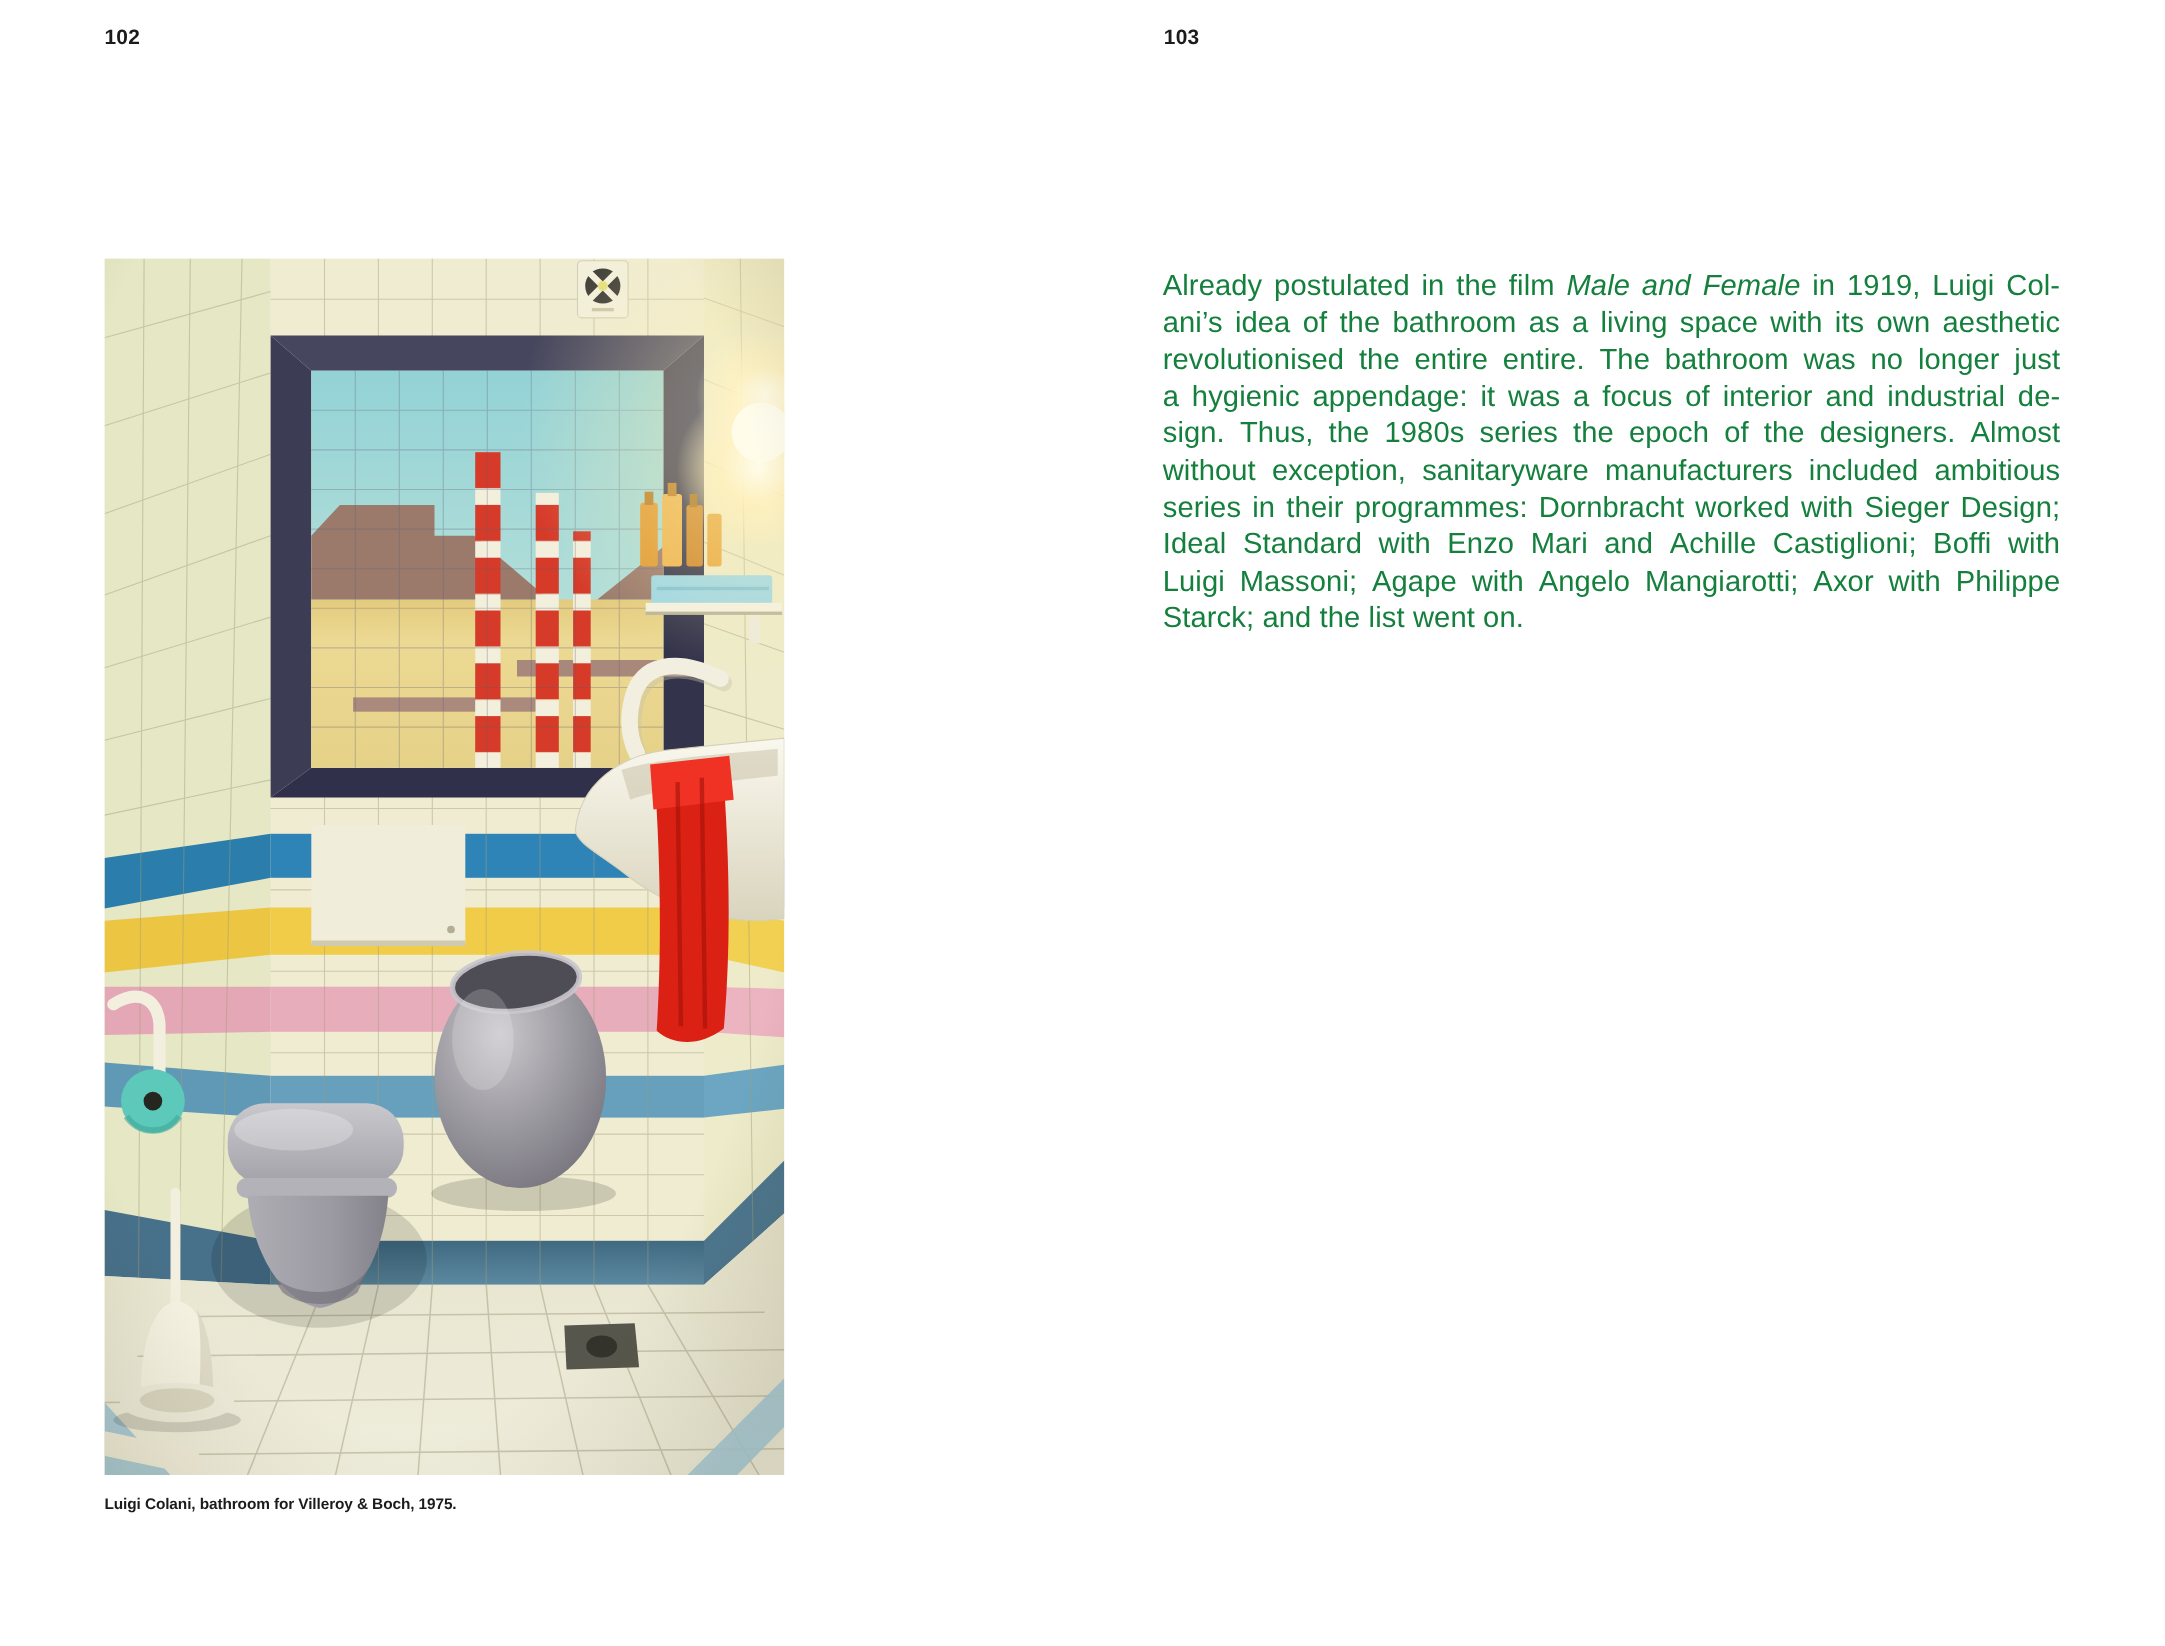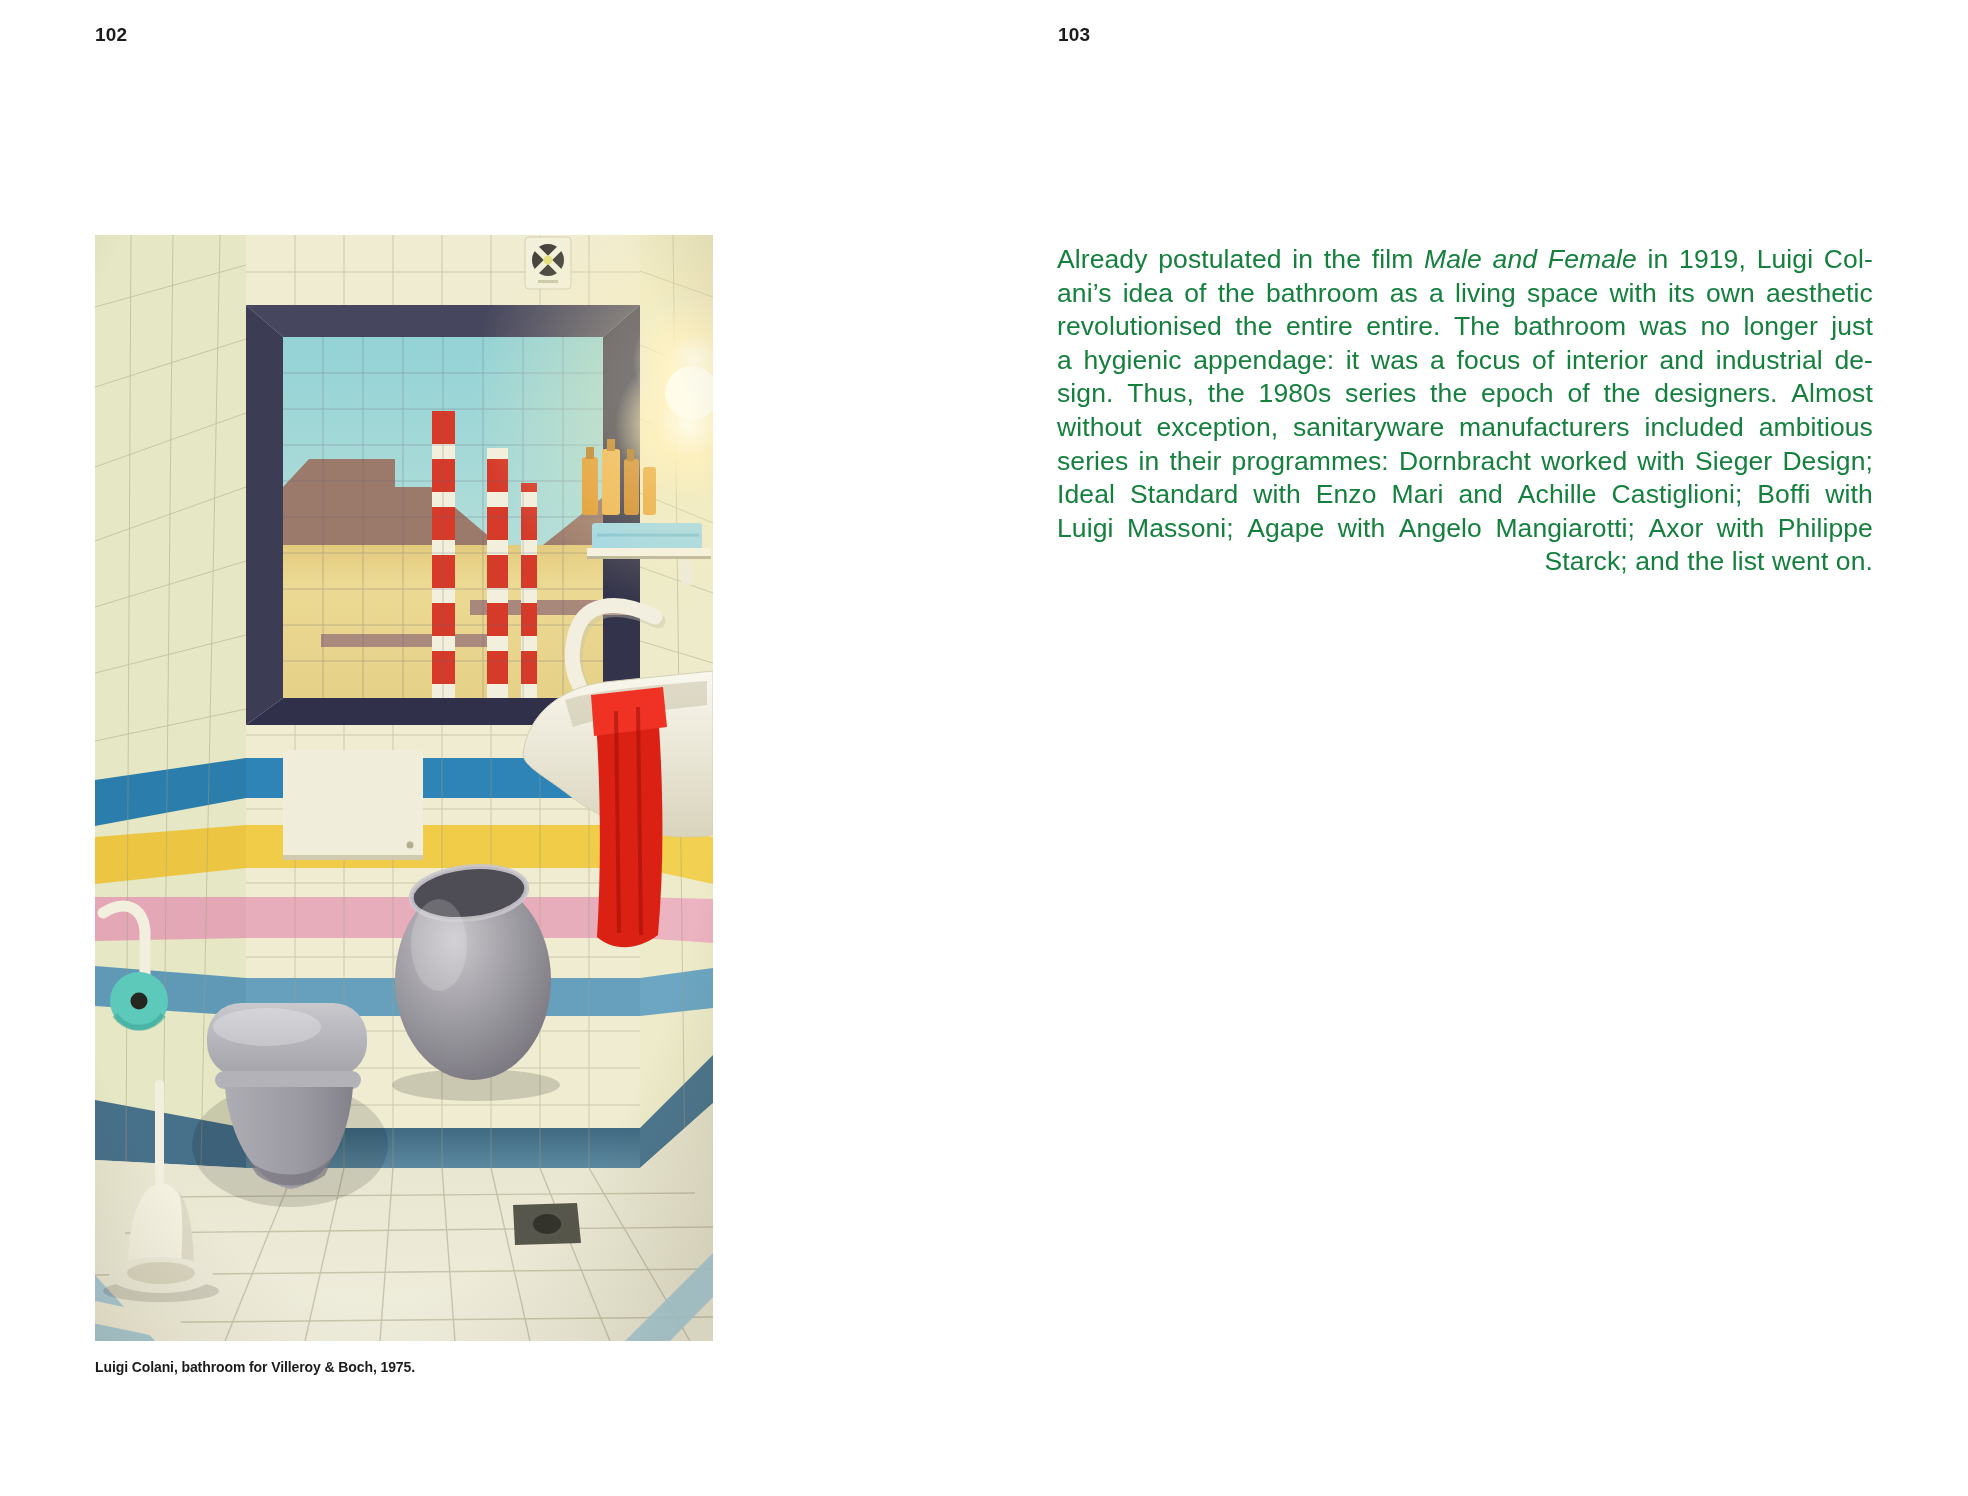--- a/index.html
+++ b/index.html
@@ -9,21 +9,21 @@
   .pagenum.left{left:95px;}
   .pagenum.right{left:1058px;}
   .photo{position:absolute;left:95px;top:235px;width:618px;height:1106px;}
   .photo svg{display:block;width:100%;height:100%;}
   .caption{position:absolute;left:95px;top:1359px;width:640px;font-size:14px;font-weight:700;
            letter-spacing:-.1px;}
   .body-text{position:absolute;left:1057px;top:243px;width:816px;font-size:26.5px;
              line-height:33.6px;letter-spacing:.1px;color:#15803d;}
   .tline{display:flex;justify-content:space-between;align-items:baseline;height:33.6px;
          line-height:33.6px;white-space:nowrap;}
-  .tline.last{display:block;white-space:normal;text-align:right;}
+  .tline.last{display:block;white-space:normal;}
   .it{font-style:italic;}
 </style>
 </head>
 <body>
 
 <div class="spread">
 
   <div class="pagenum left">102</div>
   <div class="pagenum right">103</div>
 

